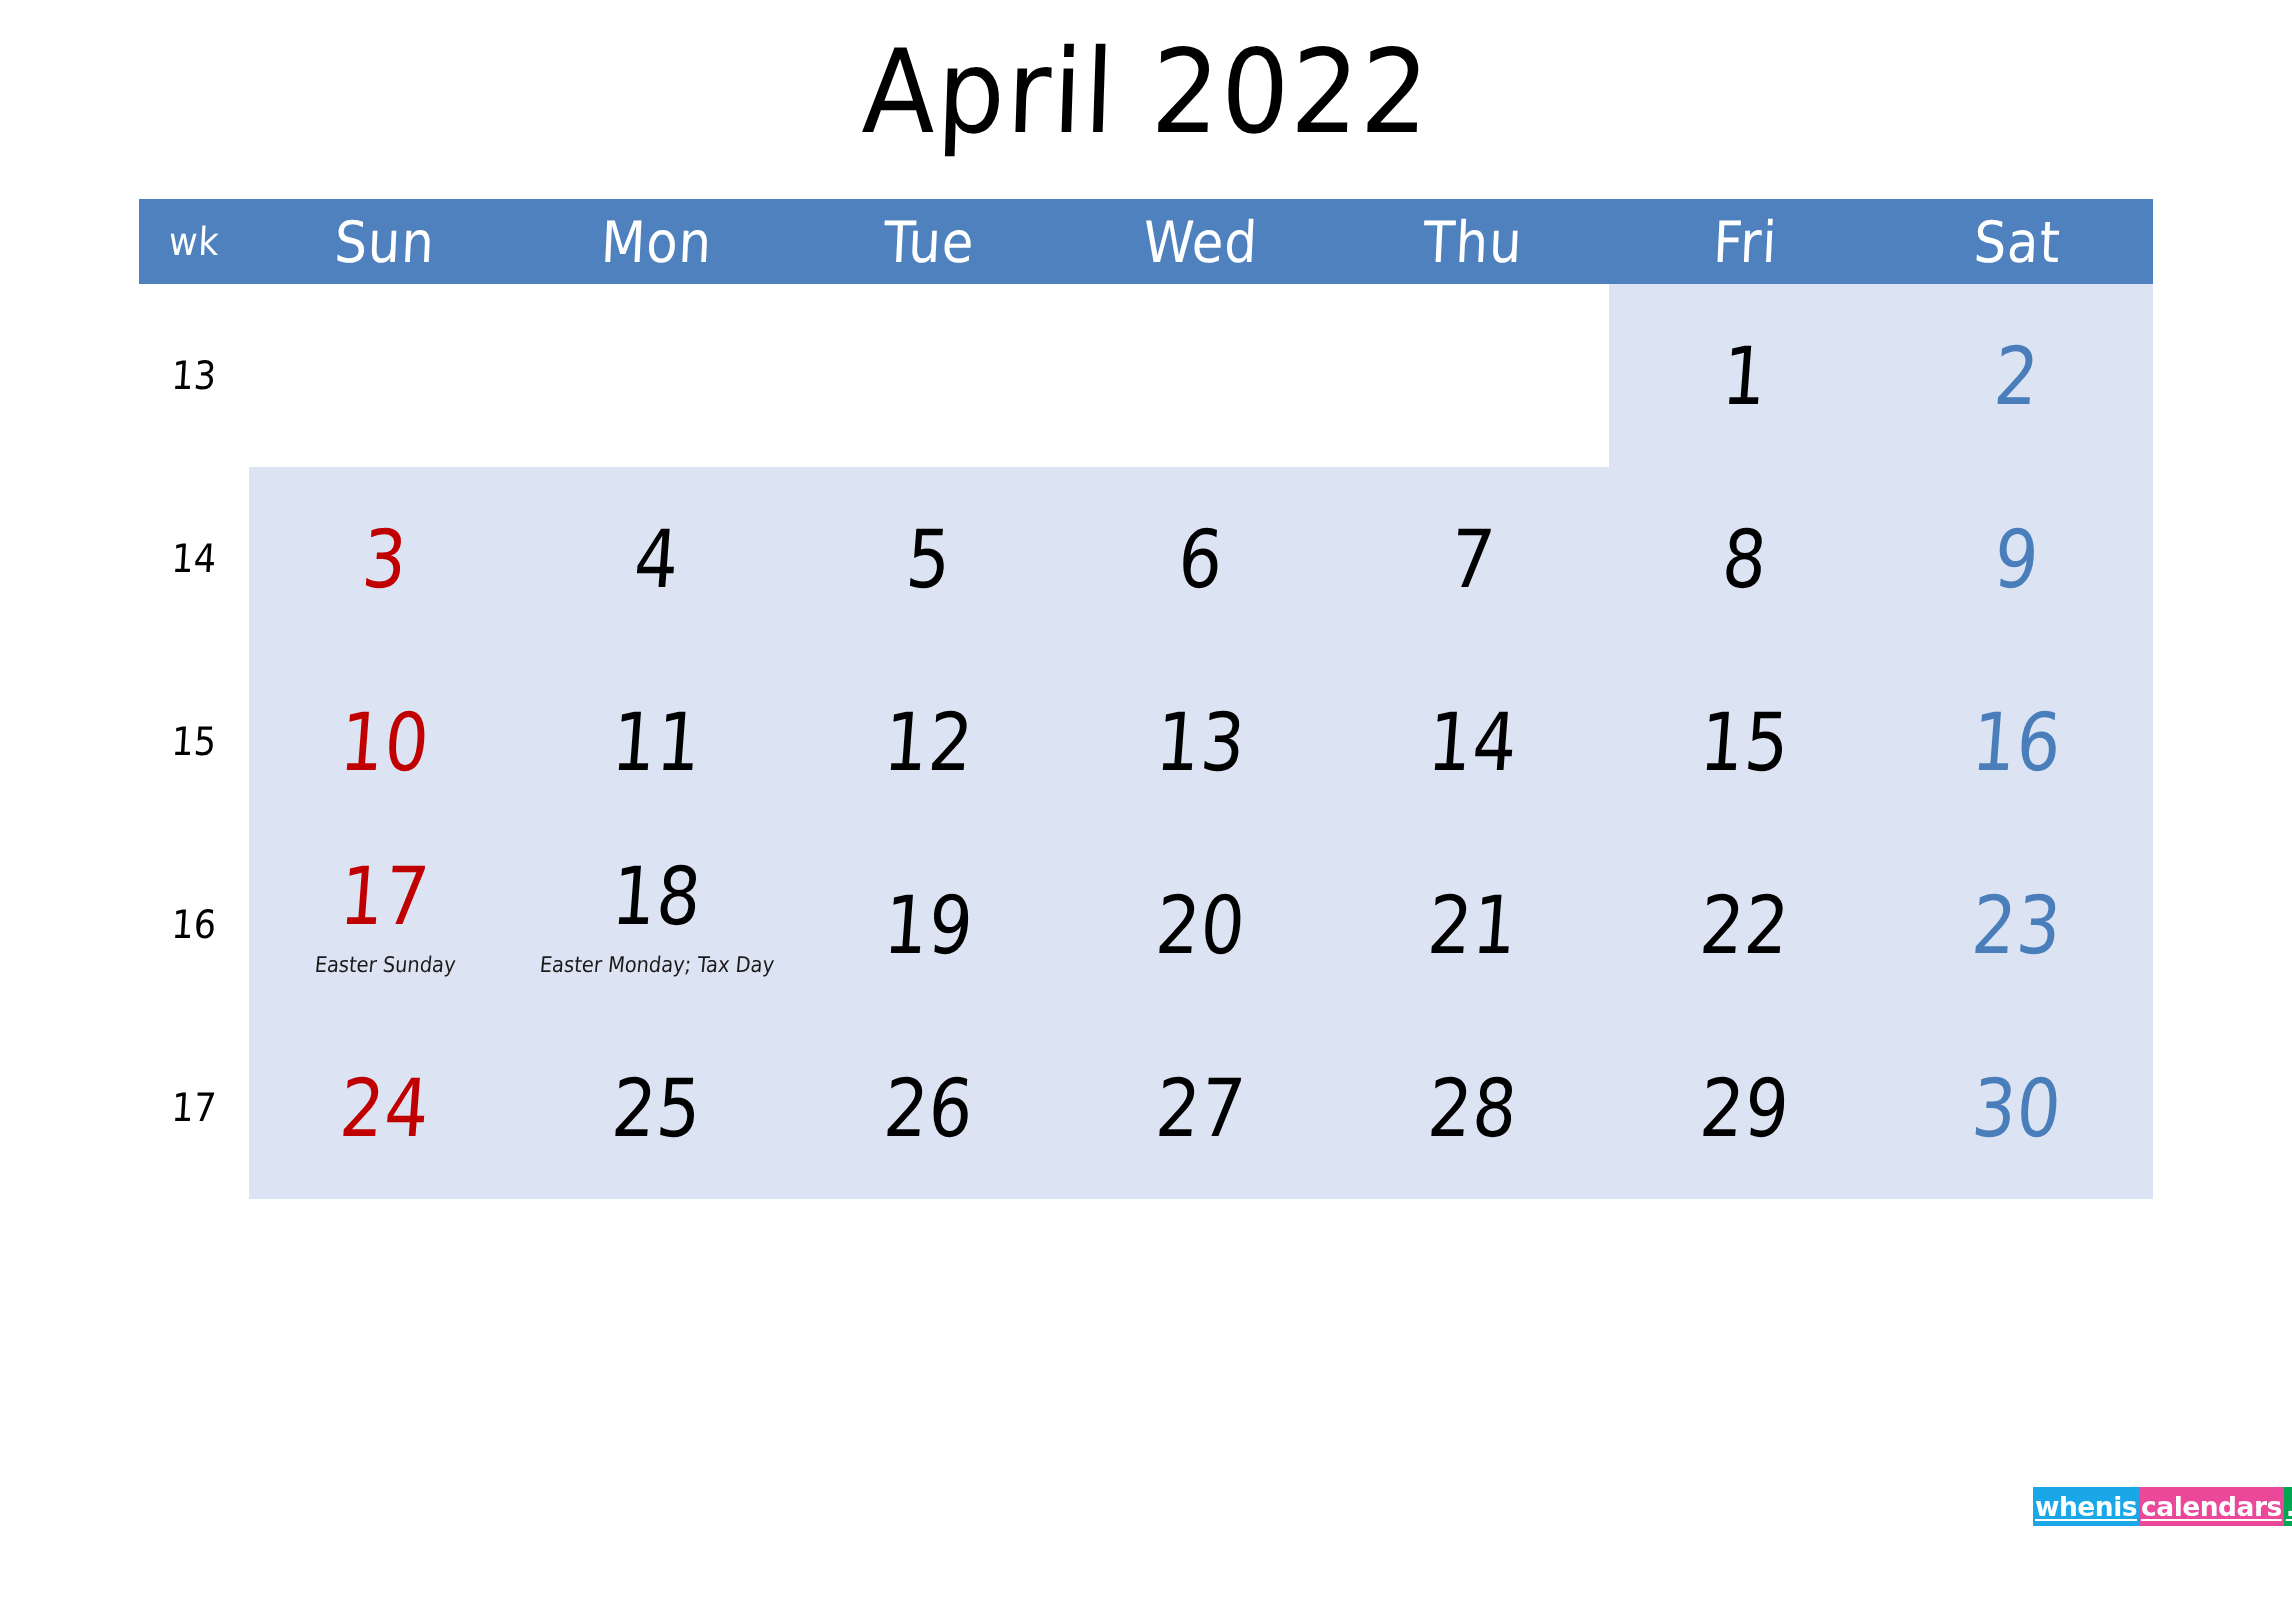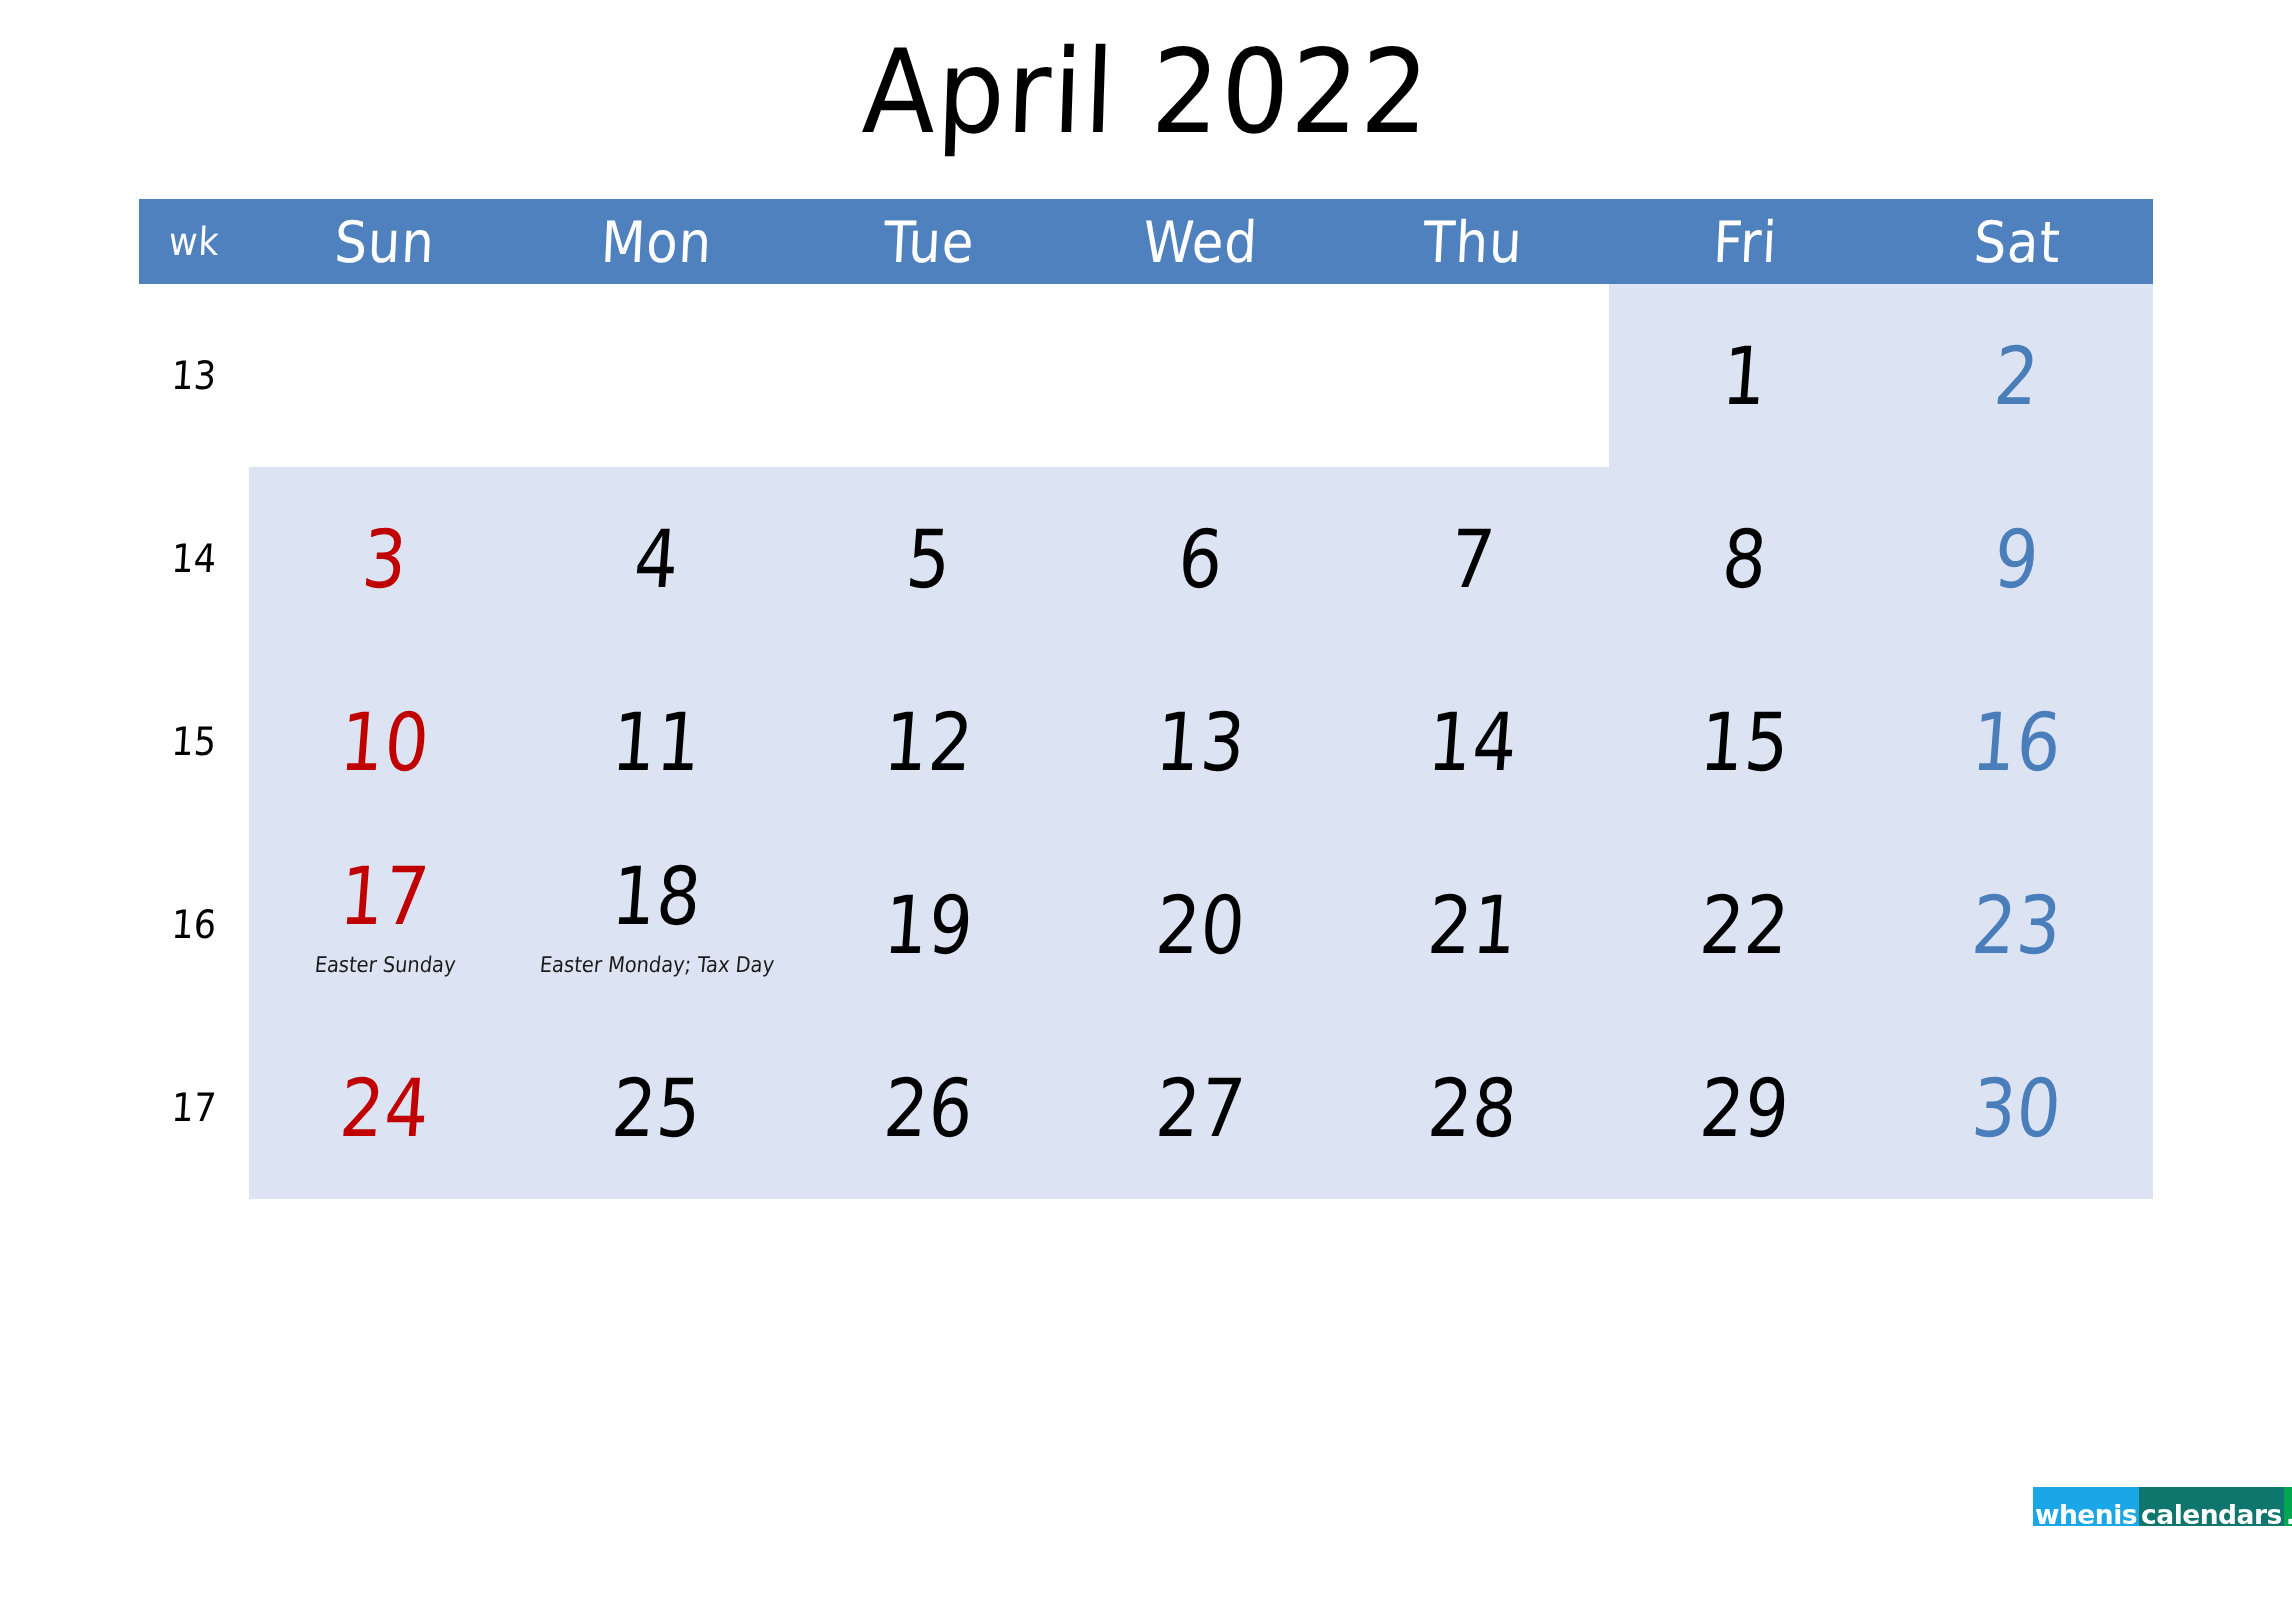--- a/index.html
+++ b/index.html
@@ -154,27 +154,27 @@
     font-family: "DejaVu Sans", sans-serif;
     font-size: 26.5px;
     line-height: 39px;
     font-weight: 700;
     color: #ffffff;
     letter-spacing: -0.5px;
     white-space: nowrap;
   }
   .watermark span {
     display: inline-block;
-    padding: 8px 2px;
+    padding: 0 2px;
     text-decoration: underline;
     text-decoration-thickness: 2px;
     text-underline-offset: 2.9px;
   }
   .wm-blue  { background: #1aa7e8; }
-  .wm-red   { background: #0f766e; }
+  .wm-red   { background: #ec4899; }
   .wm-green { background: #00a651; }
 </style>
 </head>
 <body>
 
 <div class="page">
 
   <div class="title">April 2022</div>
 
   <table class="calendar">

